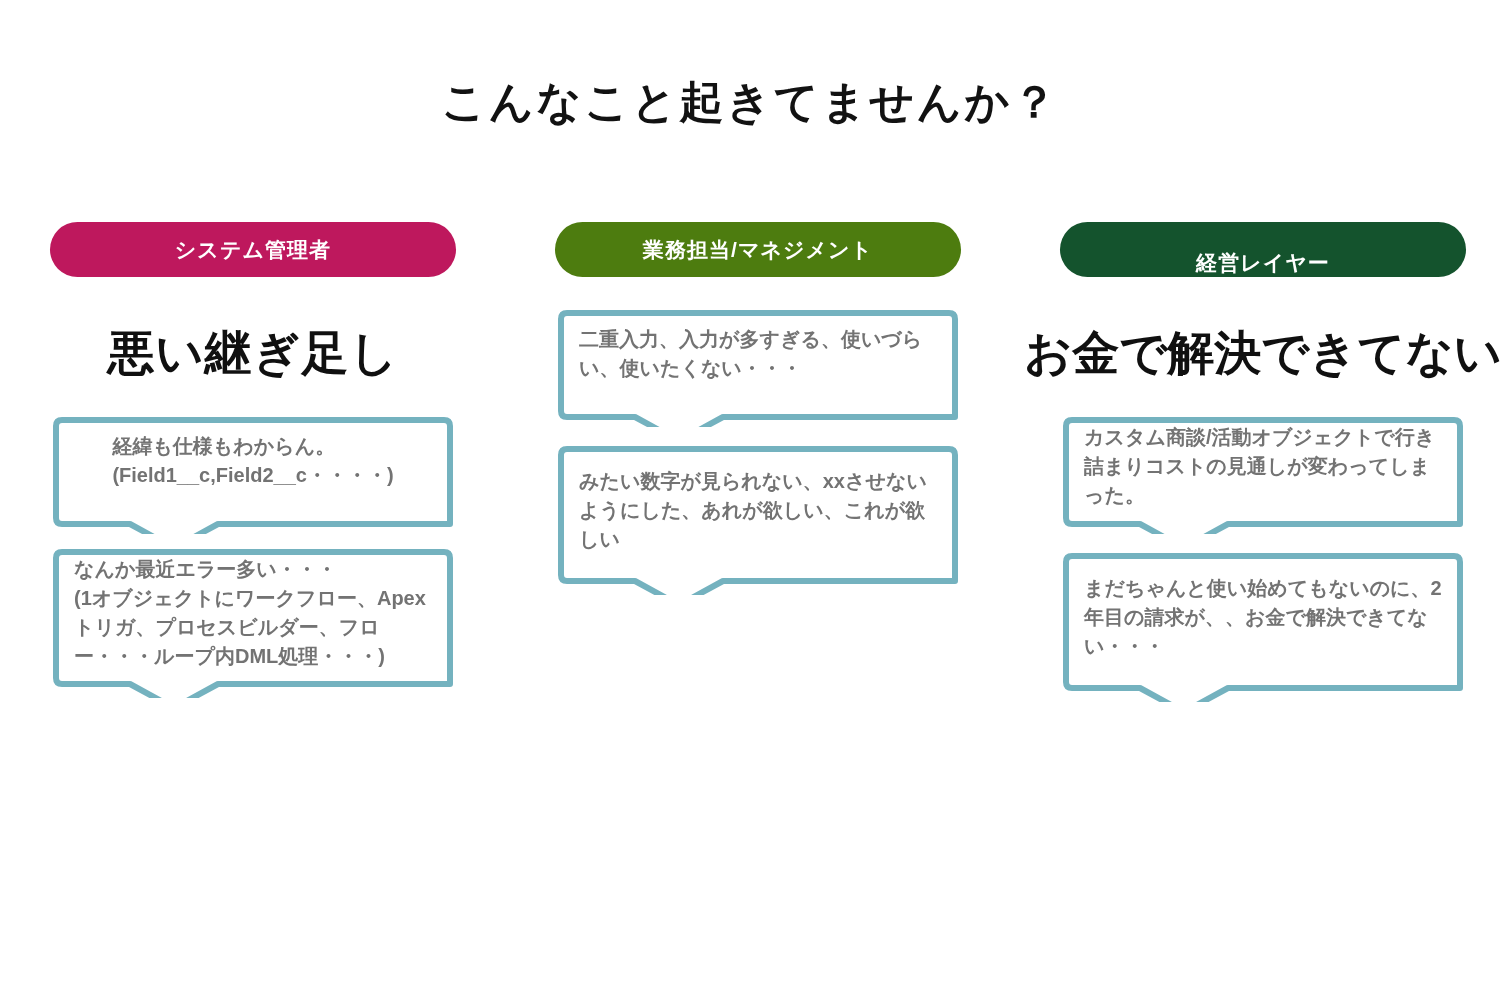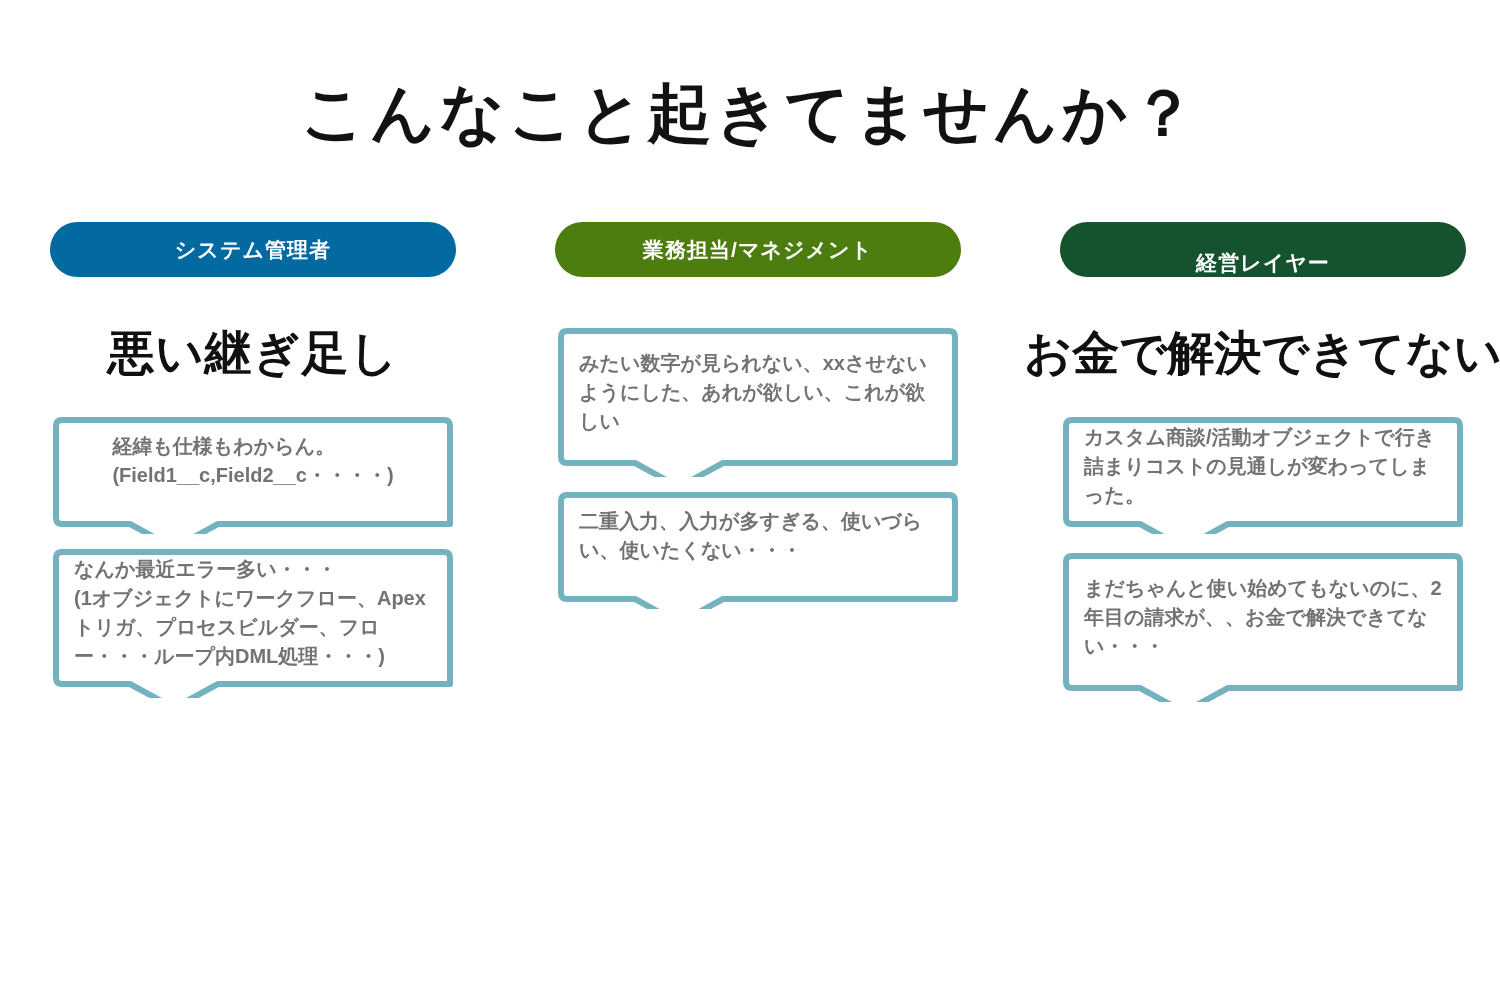--- a/index.html
+++ b/index.html
@@ -24,21 +24,21 @@
     background: #ffffff;
   }
 
   
   .slide-title {
     position: absolute;
     top: 78px;
     left: 0;
     width: 1500px;
     text-align: center;
-    font-size: 64px;
+    font-size: 44px;
     font-weight: 700;
     letter-spacing: 0.06em;
     color: #121212;
     line-height: 1.1;
     white-space: nowrap;
   }
 
   
   .columns {
     position: absolute;
@@ -133,21 +133,21 @@
 </head>
 <body>
 
 <div class="slide">
 
   <div class="slide-title">こんなこと起きてませんか？</div>
 
   <div class="columns">
 
     <div class="column col-1">
-      <div class="pill" style="background:#0369a1;">
+      <div class="pill" style="background:#be185d;">
         <span>システム管理者</span>
       </div>
 
       <div class="col-heading">悪い継ぎ足し</div>
 
       <div class="bubbles">
 
         <div class="bubble b-h118">
           <svg viewBox="0 0 406 118" width="406" height="118" preserveAspectRatio="none">
             <path d="M6 10 Q6 4 12 4 L394 4 Q400 4 400 10 L400 108 L168 108 L124 132 L80 108 L12 108 Q6 108 6 102 Z" fill="#ffffff" stroke="#74B2BF" stroke-width="6" stroke-linejoin="round" stroke-linecap="round"></path>
@@ -168,50 +168,50 @@
     </div>
 
     <div class="column col-2">
       <div class="pill" style="background:#4d7c0f;">
         <span>業務担当/マネジメント</span>
       </div>
 
 
       <div class="bubbles">
 
+        <div class="bubble b-h118">
+          <svg viewBox="0 0 406 118" width="406" height="118" preserveAspectRatio="none">
+            <path d="M6 10 Q6 4 12 4 L394 4 Q400 4 400 10 L400 108 L168 108 L124 132 L80 108 L12 108 Q6 108 6 102 Z" fill="#ffffff" stroke="#74B2BF" stroke-width="6" stroke-linejoin="round" stroke-linecap="round"></path>
+          </svg>
+          <div class="bubble-text">二重入力、入力が多すぎる、使いづらい、使いたくない・・・</div>
+        </div>
+
         <div class="bubble b-h150" style="margin-top:18px;">
           <svg viewBox="0 0 406 150" width="406" height="150" preserveAspectRatio="none">
             <path d="M6 10 Q6 4 12 4 L394 4 Q400 4 400 10 L400 136 L168 136 L124 160 L80 136 L12 136 Q6 136 6 130 Z" fill="#ffffff" stroke="#74B2BF" stroke-width="6" stroke-linejoin="round" stroke-linecap="round"></path>
           </svg>
           <div class="bubble-text" style="bottom:26px;">みたい数字が見られない、xxさせないようにした、あれが欲しい、これが欲しい</div>
         </div>
 
+      </div>
+    </div>
+
+    <div class="column col-3">
+      <div class="pill" style="background:#14532d;align-items:flex-end;">
+        <span>経営レイヤー</span>
+      </div>
+
+      <div class="col-heading">お金で解決できてない</div>
+
+      <div class="bubbles">
+
         <div class="bubble b-h118">
           <svg viewBox="0 0 406 118" width="406" height="118" preserveAspectRatio="none">
             <path d="M6 10 Q6 4 12 4 L394 4 Q400 4 400 10 L400 108 L168 108 L124 132 L80 108 L12 108 Q6 108 6 102 Z" fill="#ffffff" stroke="#74B2BF" stroke-width="6" stroke-linejoin="round" stroke-linecap="round"></path>
           </svg>
-          <div class="bubble-text">二重入力、入力が多すぎる、使いづらい、使いたくない・・・</div>
-        </div>
-
-      </div>
-    </div>
-
-    <div class="column col-3">
-      <div class="pill" style="background:#14532d;align-items:flex-end;">
-        <span>経営レイヤー</span>
-      </div>
-
-      <div class="col-heading">お金で解決できてない</div>
-
-      <div class="bubbles">
-
-        <div class="bubble b-h118">
-          <svg viewBox="0 0 406 118" width="406" height="118" preserveAspectRatio="none">
-            <path d="M6 10 Q6 4 12 4 L394 4 Q400 4 400 10 L400 108 L168 108 L124 132 L80 108 L12 108 Q6 108 6 102 Z" fill="#ffffff" stroke="#74B2BF" stroke-width="6" stroke-linejoin="round" stroke-linecap="round"></path>
-          </svg>
           <div class="bubble-text" style="bottom:24px;">カスタム商談/活動オブジェクトで行き詰まりコストの見通しが変わってしまった。</div>
         </div>
 
         <div class="bubble b-h150" style="margin-top:18px;">
           <svg viewBox="0 0 406 150" width="406" height="150" preserveAspectRatio="none">
             <path d="M6 10 Q6 4 12 4 L394 4 Q400 4 400 10 L400 136 L168 136 L124 160 L80 136 L12 136 Q6 136 6 130 Z" fill="#ffffff" stroke="#74B2BF" stroke-width="6" stroke-linejoin="round" stroke-linecap="round"></path>
           </svg>
           <div class="bubble-text" style="bottom:26px;">まだちゃんと使い始めてもないのに、2年目の請求が、、お金で解決できてない・・・</div>
         </div>
 

